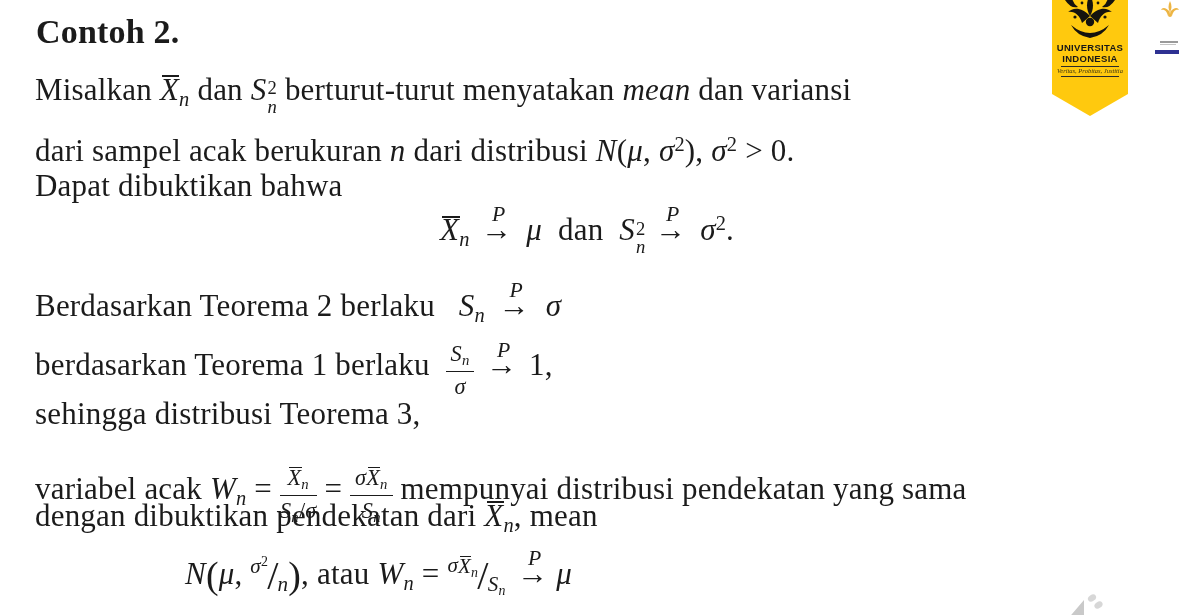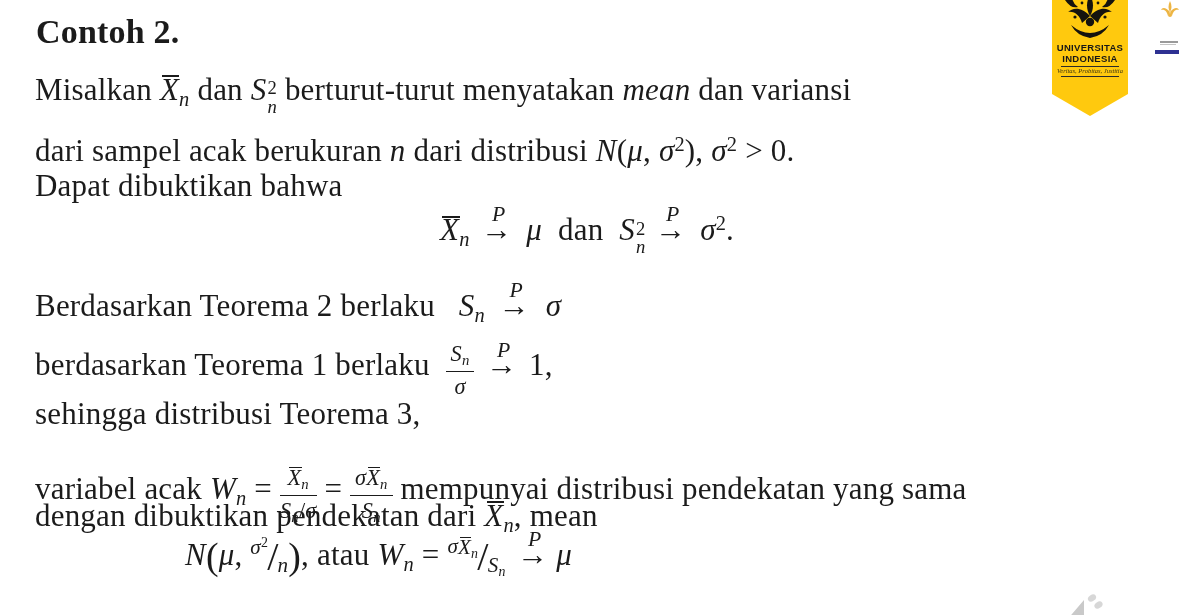--- a/index.html
+++ b/index.html
@@ -17,21 +17,21 @@
   #title{top:12px;left:36px;font-size:34px;font-weight:bold;letter-spacing:.2px;}
   #line1{top:72px;}
   #line2{top:133px;}
   #line3{top:168px;}
   #formula1{top:212px;left:440px;}
   #line4{top:288px;}
   #line5{top:340px;}
   #line6{top:396px;}
   #line7{top:464px;}
   #line8{top:498px;}
-  #line9{top:534px;left:185px;}
+  #line9{top:553px;left:185px;}
   
   .m-up{font-style:normal;}
   .m-it{font-style:italic;}
   .m-big{font-size:1.22em;vertical-align:-0.1em;}
   .m-sp{display:inline-block;}
   .m-wrap{white-space:nowrap;}
   .m-sub{font-size:.66em;vertical-align:-.28em;}
   .m-sup{font-size:.66em;vertical-align:.5em;}
   .m-stack{display:inline-block;vertical-align:-.42em;line-height:1;text-align:left;margin-left:1px;}
   .m-stack .m-ss{display:block;font-size:.6em;}

